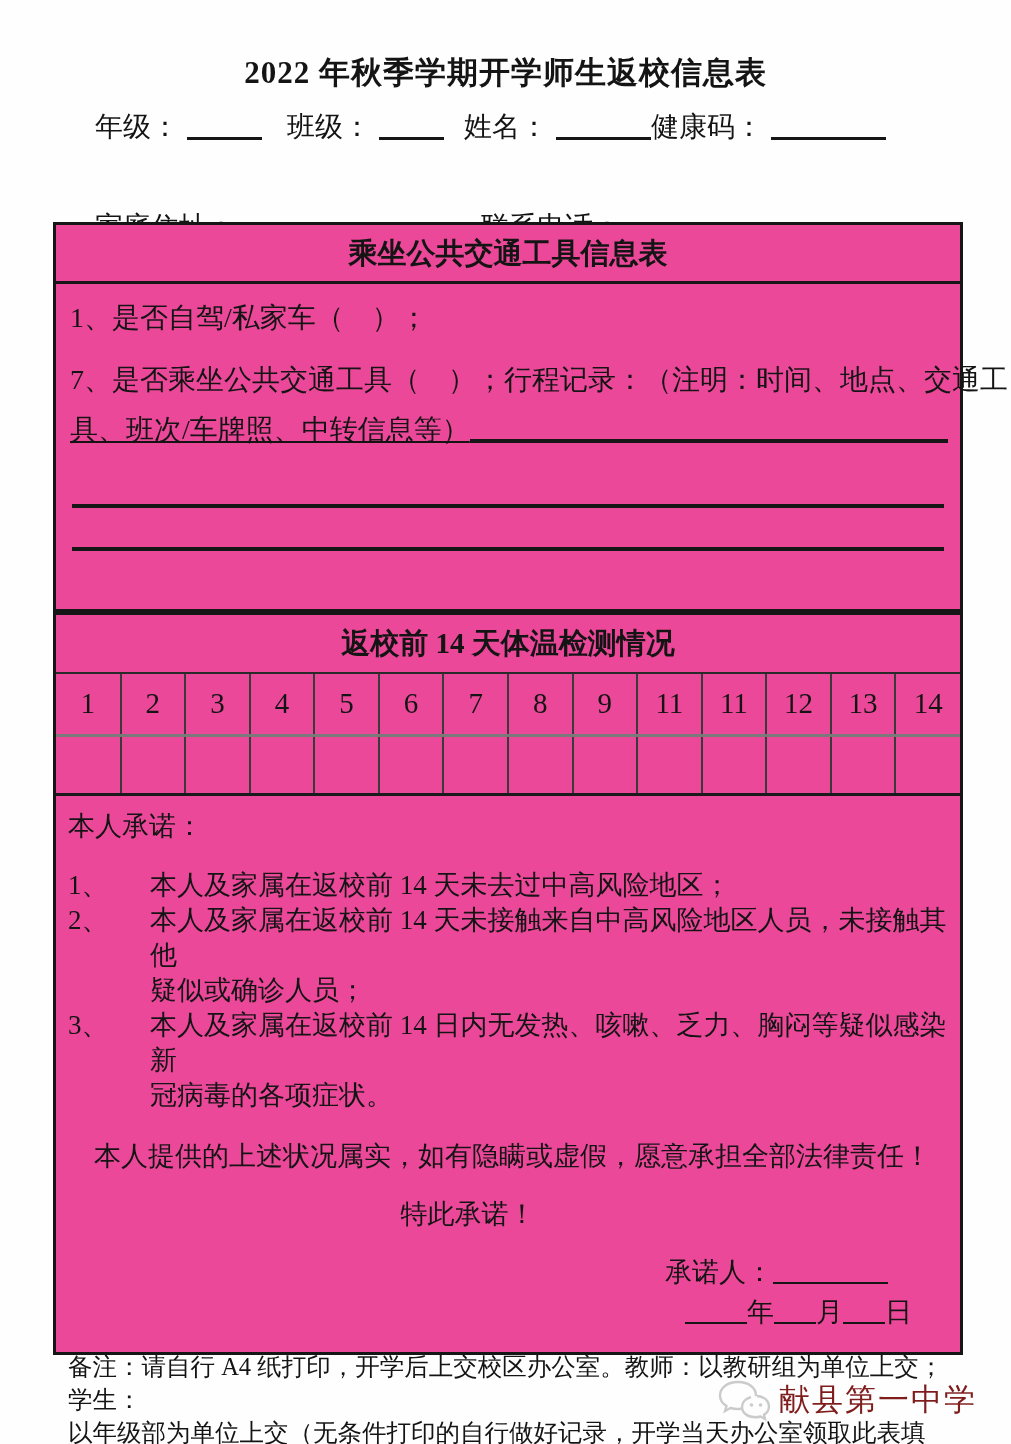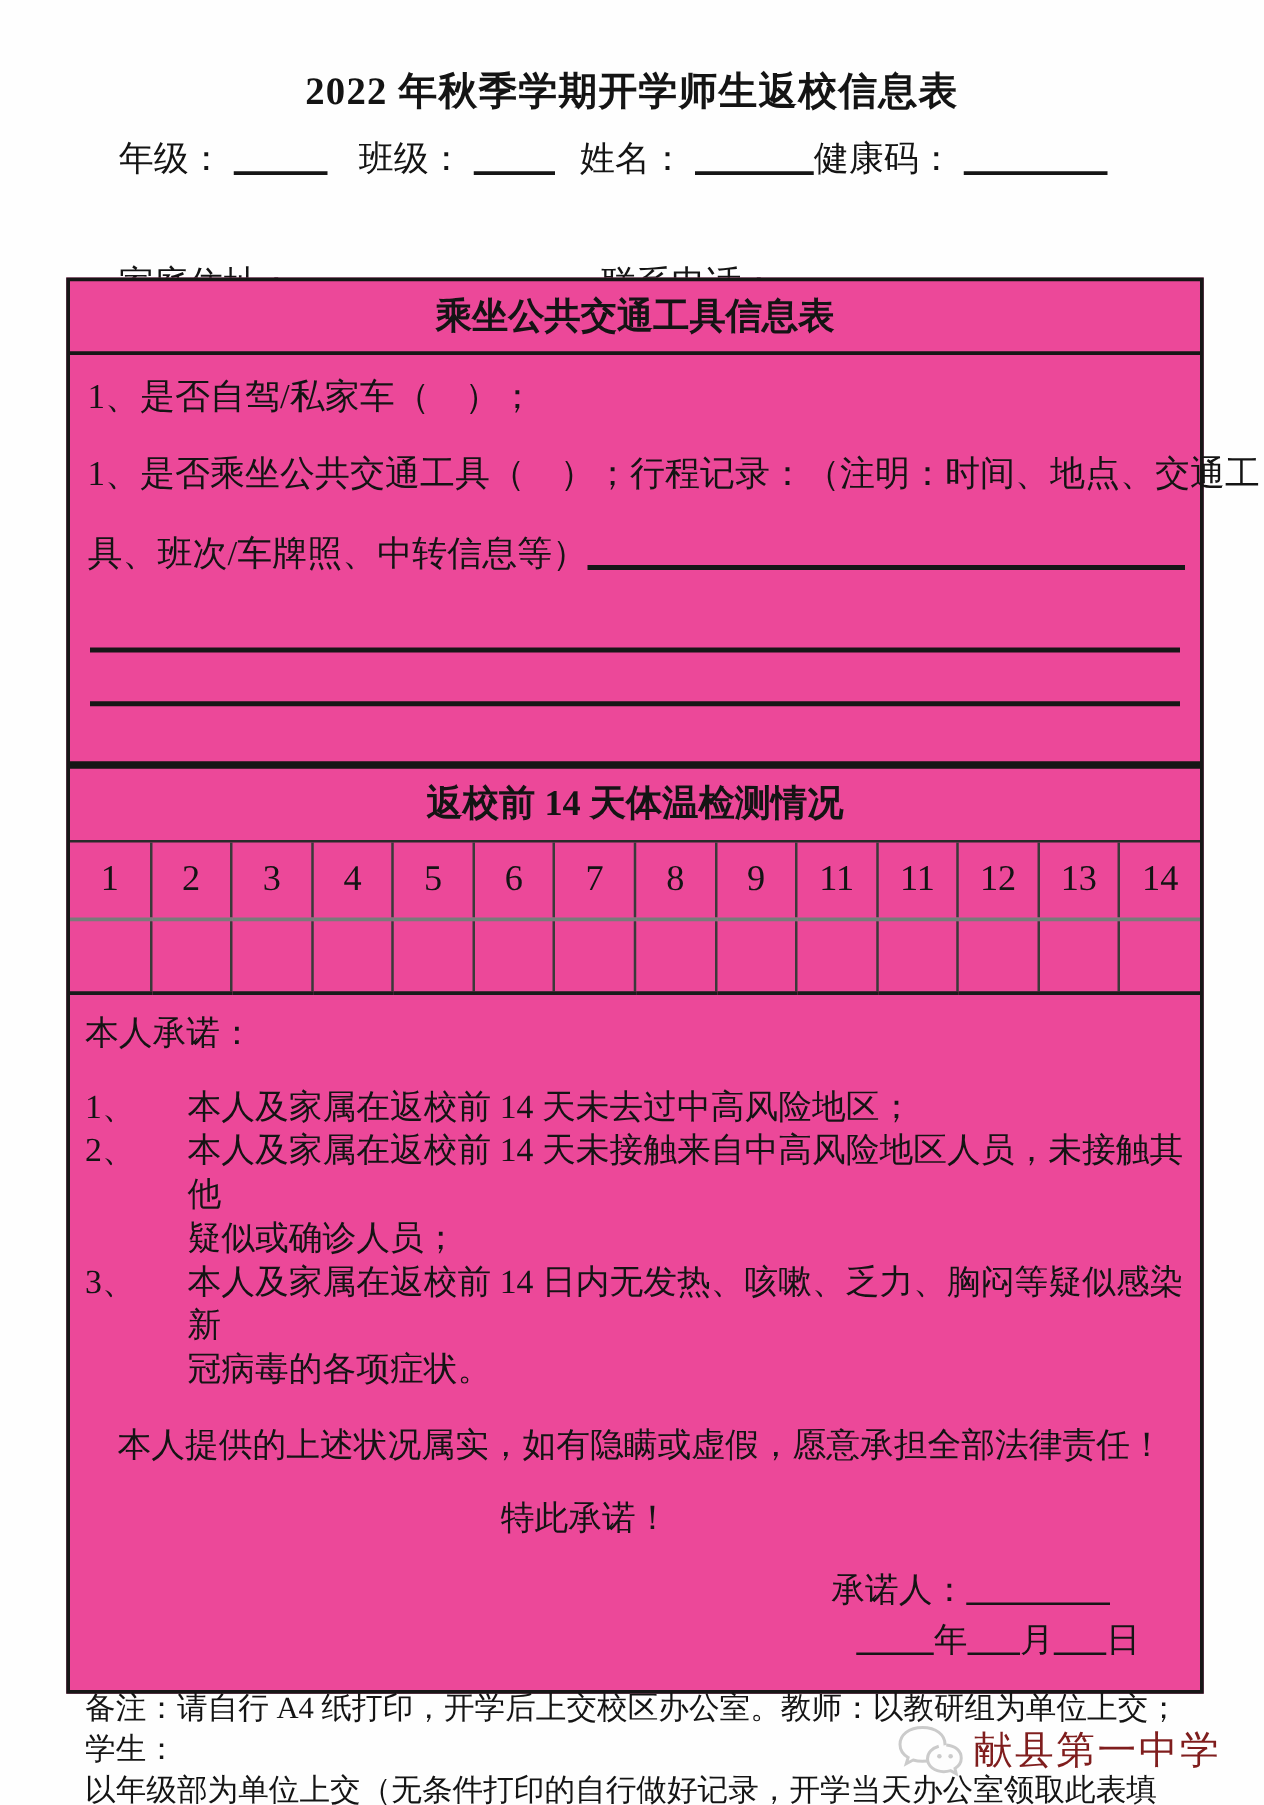--- a/index.html
+++ b/index.html
@@ -24,21 +24,21 @@
   .box1 { top:222px; height:390px; }
   .box2 { top:612px; height:743px; }
 
   .box-header { text-align:center; font-weight:bold; font-size:29px;
                 line-height:56px; border-bottom:3px solid #161616; }
   .box2 .box-header { border-bottom:2px solid #2a2a2a; line-height:57px; }
 
   .box1-body { padding:0 14px; font-size:28px; }
   .tline1 { margin-top:16px; line-height:36px; white-space:nowrap; }
   .tline2 { margin-top:26px; line-height:36px; white-space:nowrap; }
-  .tline3 { margin-top:28px; line-height:36px; white-space:nowrap; }
+  .tline3 { margin-top:14px; line-height:36px; white-space:nowrap;text-decoration:underline; }
   .fill-line { display:inline-block; width:478px; border-bottom:4px solid #161616;
                height:26px; vertical-align:-4px; }
   .blank-row { border-bottom:4px solid #161616; height:0; margin:0 2px; }
   .br1 { margin-top:56px; } .br2 { margin-top:39px; }
 
   table.temp { width:100%; border-collapse:collapse; table-layout:fixed; }
   table.temp th, table.temp td { border-right:2px solid #3a3a3a; }
   table.temp th:last-child, table.temp td:last-child { border-right:none; }
   table.temp th { font-size:29px; font-weight:normal; height:61px; text-align:center;
                   border-bottom:3px solid #7a7a7a; }
@@ -76,21 +76,21 @@
   </div>
 
   <div class="fields-row row2">
     <span>家庭住址：</span><span class="gap8"></span><span class="blank w240"></span><span>联系电话：</span><span class="gap8"></span><span class="blank w225"></span>
   </div>
 
   <div class="formbox box1">
     <div class="box-header">乘坐公共交通工具信息表</div>
     <div class="box1-body">
       <div class="tline1">1、是否自驾/私家车（　）；</div>
-      <div class="tline2">1、是否乘坐公共交通工具（　）；行程记录：（注明：时间、地点、交通工</div>
+      <div class="tline2">7、是否乘坐公共交通工具（　）；行程记录：（注明：时间、地点、交通工</div>
       <div class="tline3"><span>具、班次/车牌照、中转信息等）</span><span class="fill-line"></span></div>
       <div class="blank-row br1"></div>
       <div class="blank-row br2"></div>
     </div>
   </div>
 
   <div class="formbox box2">
     <div class="box-header">返校前 14 天体温检测情况</div>
 
     <table class="temp">

